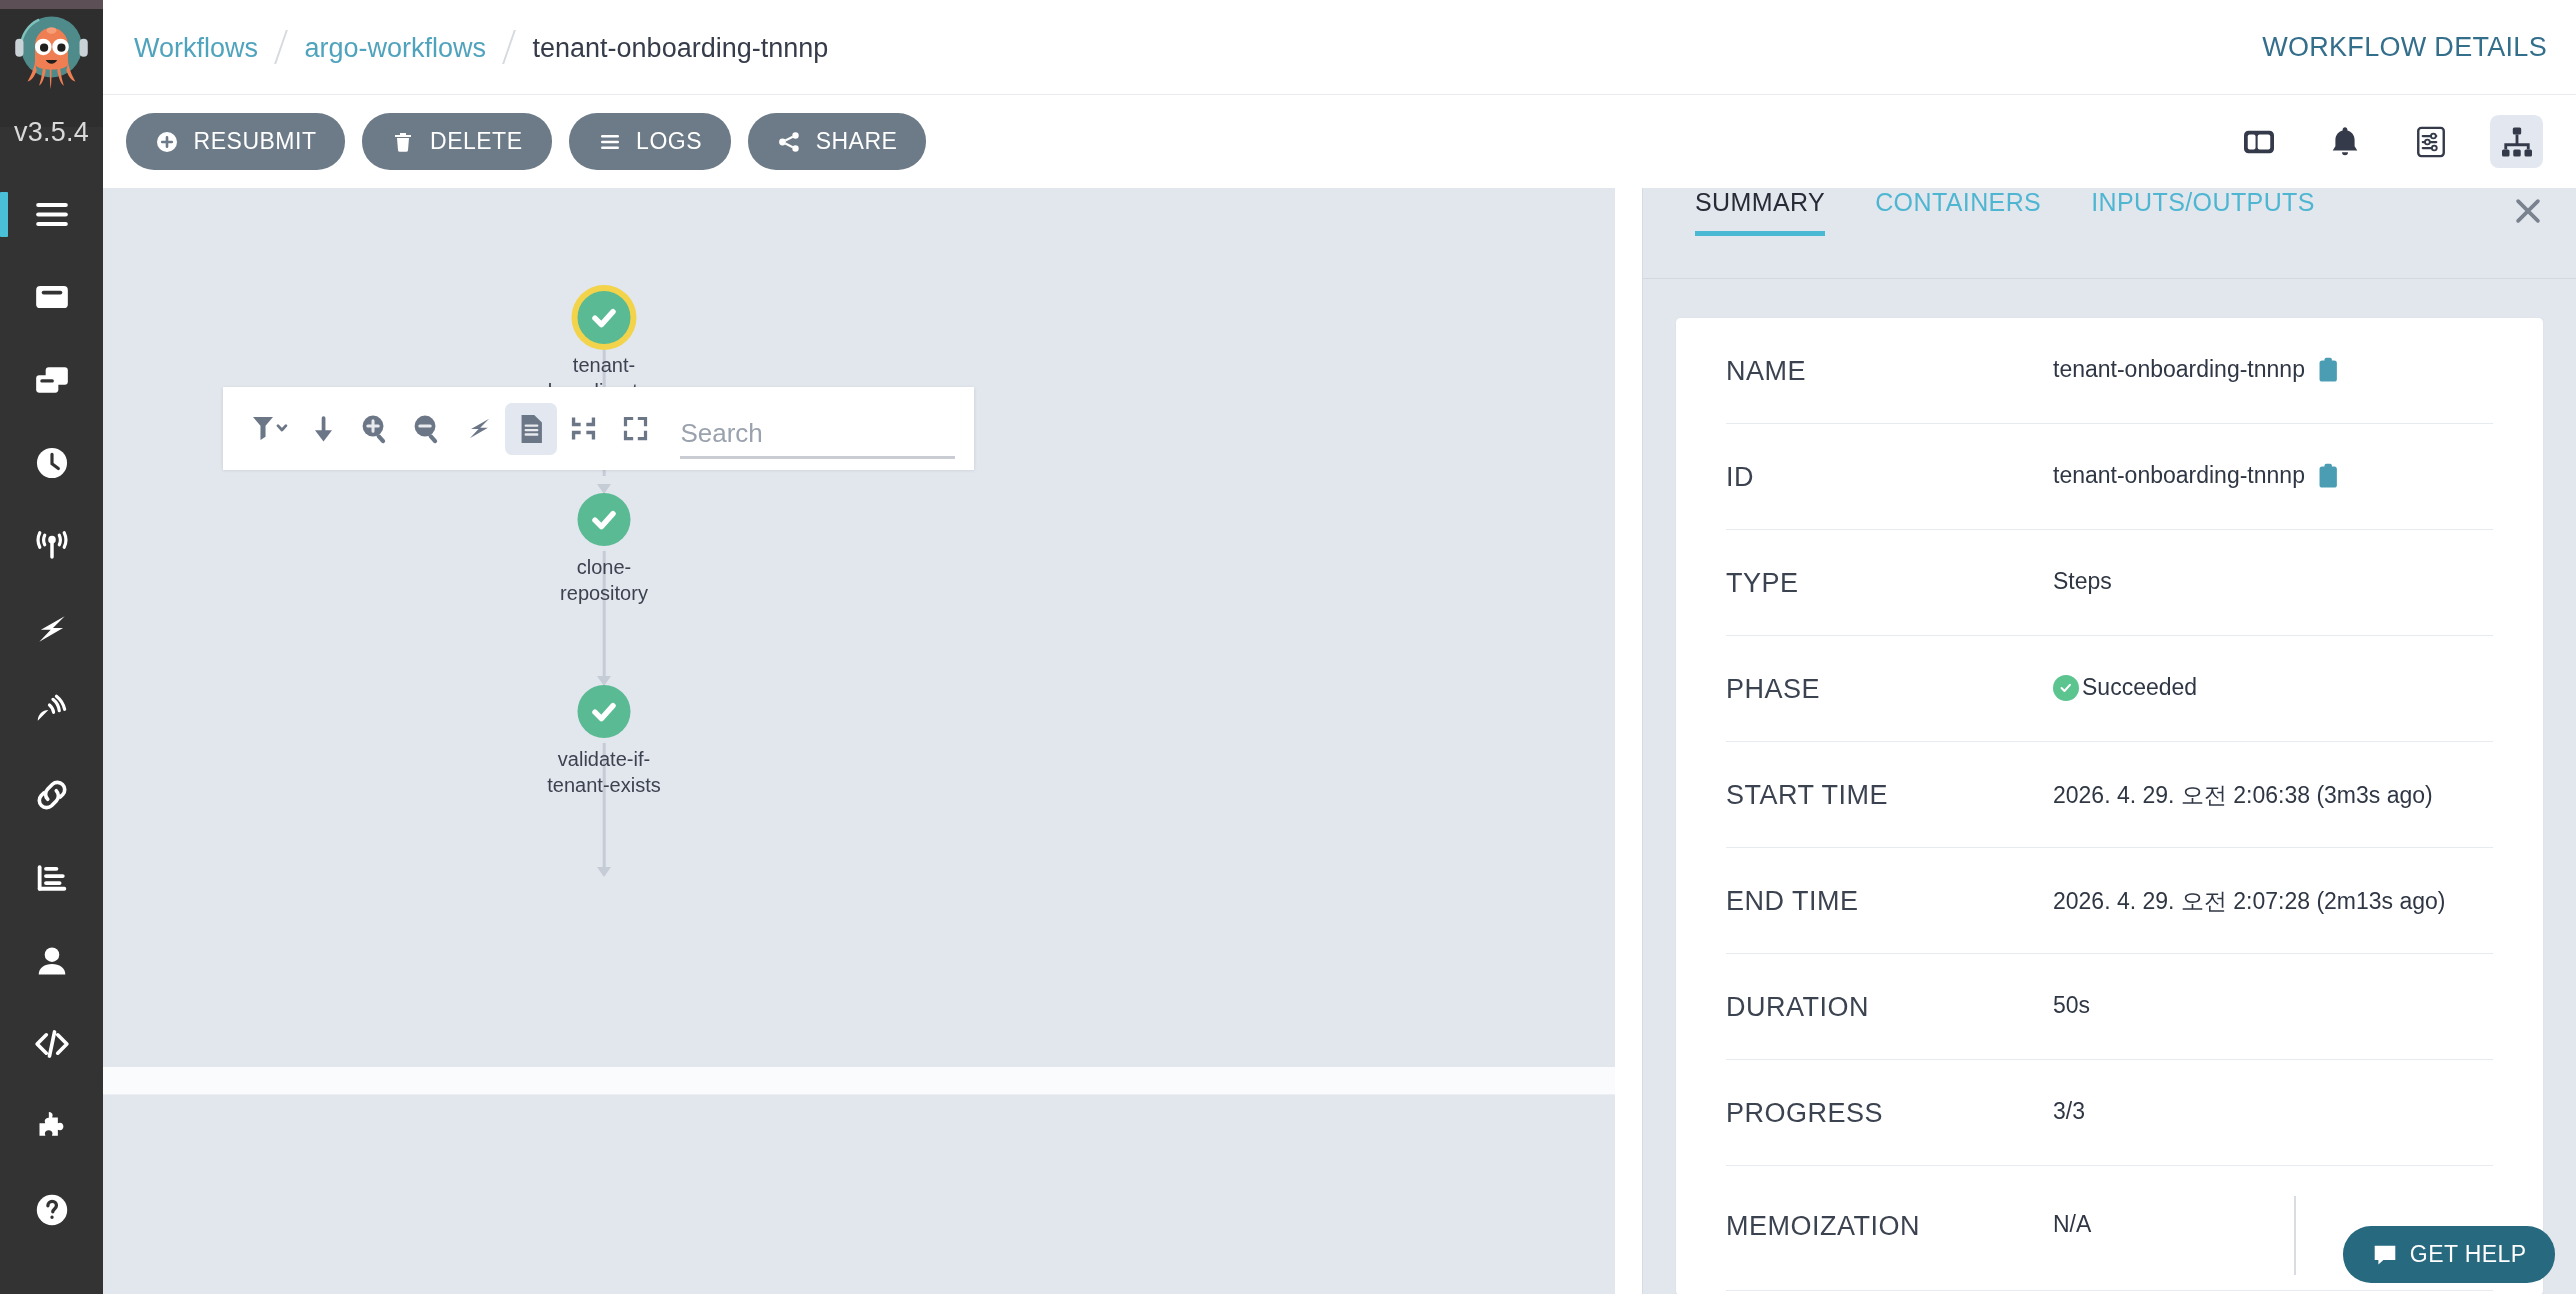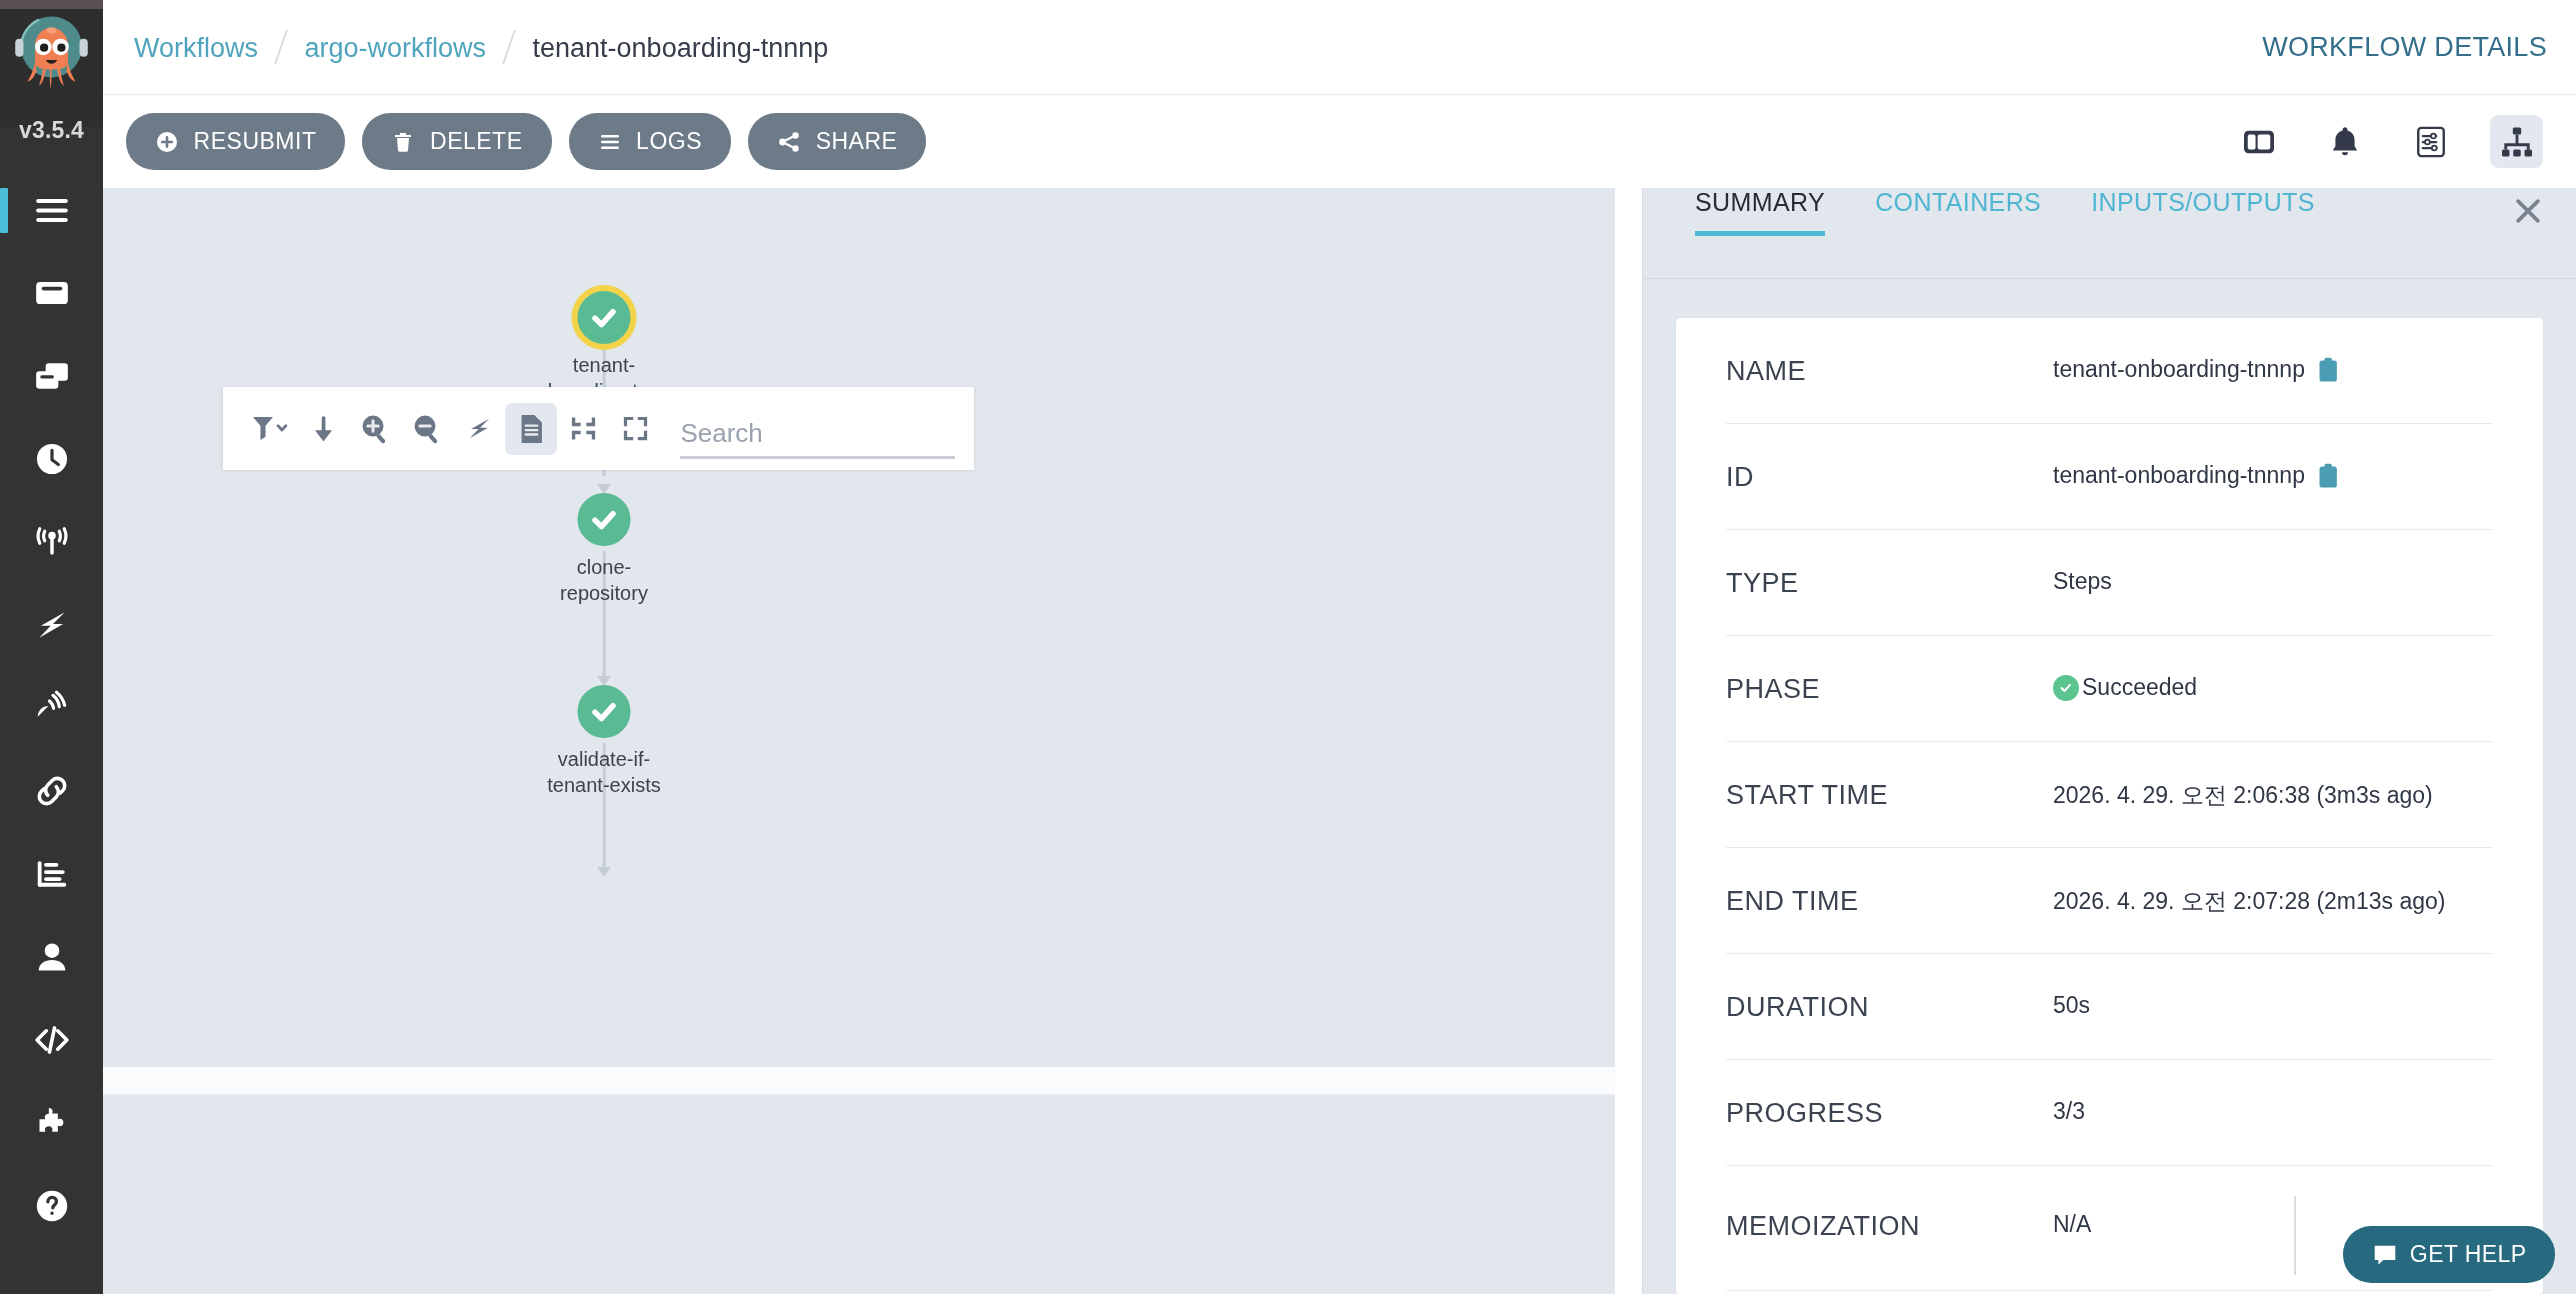--- a/index.html
+++ b/index.html
@@ -27,24 +27,23 @@
     display: flex; flex-direction: column; align-items: center;
     z-index: 30;
   }
   .logo-wrap {
     width: 103px; height: 127px; padding-top: 8.6px;
     display: flex; align-items: flex-start; justify-content: center;
     background: #2e2e2e;
   }
   .logo-svg { width: 83px; height: 89px; display:block; }
   .version {
-    color: #d9d9d9; font-size: 23px; letter-spacing: 0.2px;
+    color: #d9d9d9; font-size: 27px; letter-spacing: 0.2px;
     margin-top: -10.3px; margin-bottom: 25px;
     font-family: "Liberation Sans", sans-serif;
-    font-weight: bold;
   }
   .nav-list { width: 103px; display: flex; flex-direction: column; align-items: center; }
   .nav-item {
     position: relative;
     width: 103px; height: 83px;
     display: flex; align-items: center; justify-content: center;
     cursor: pointer;
   }
   .nav-item svg { width: 38px; height: 38px; fill: #ffffff; display:block; }
   .nav-item.active::before {

